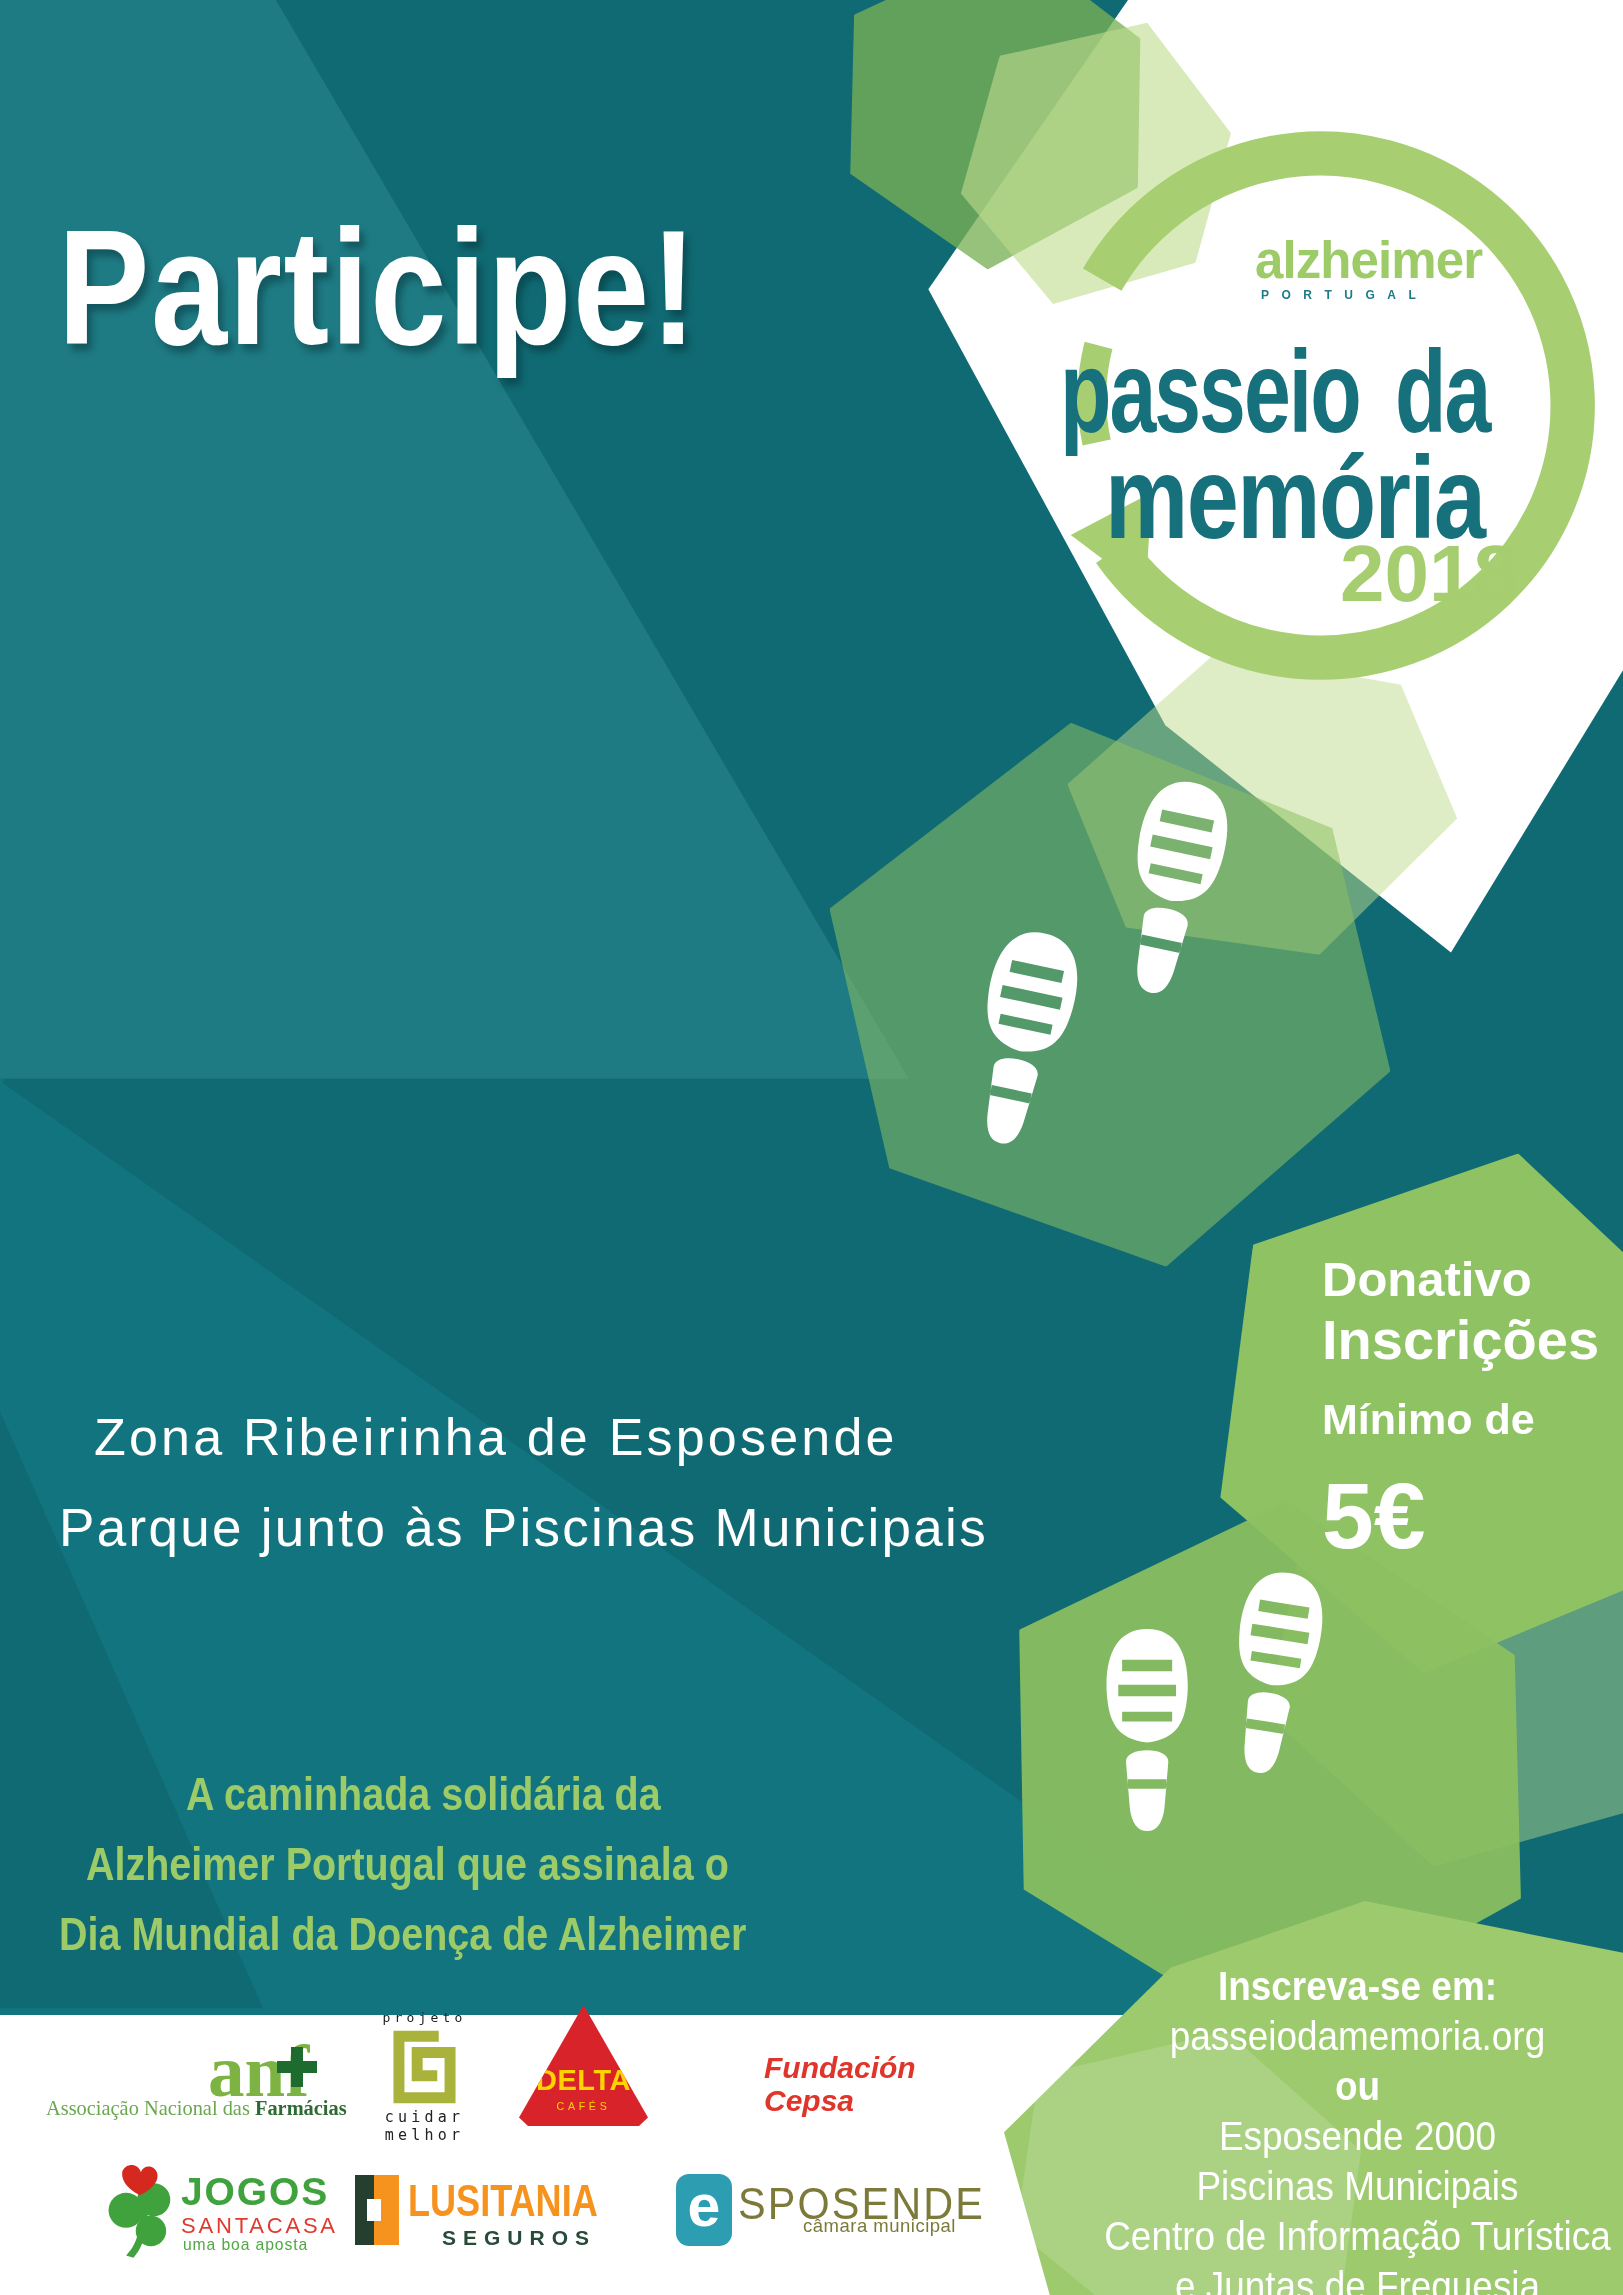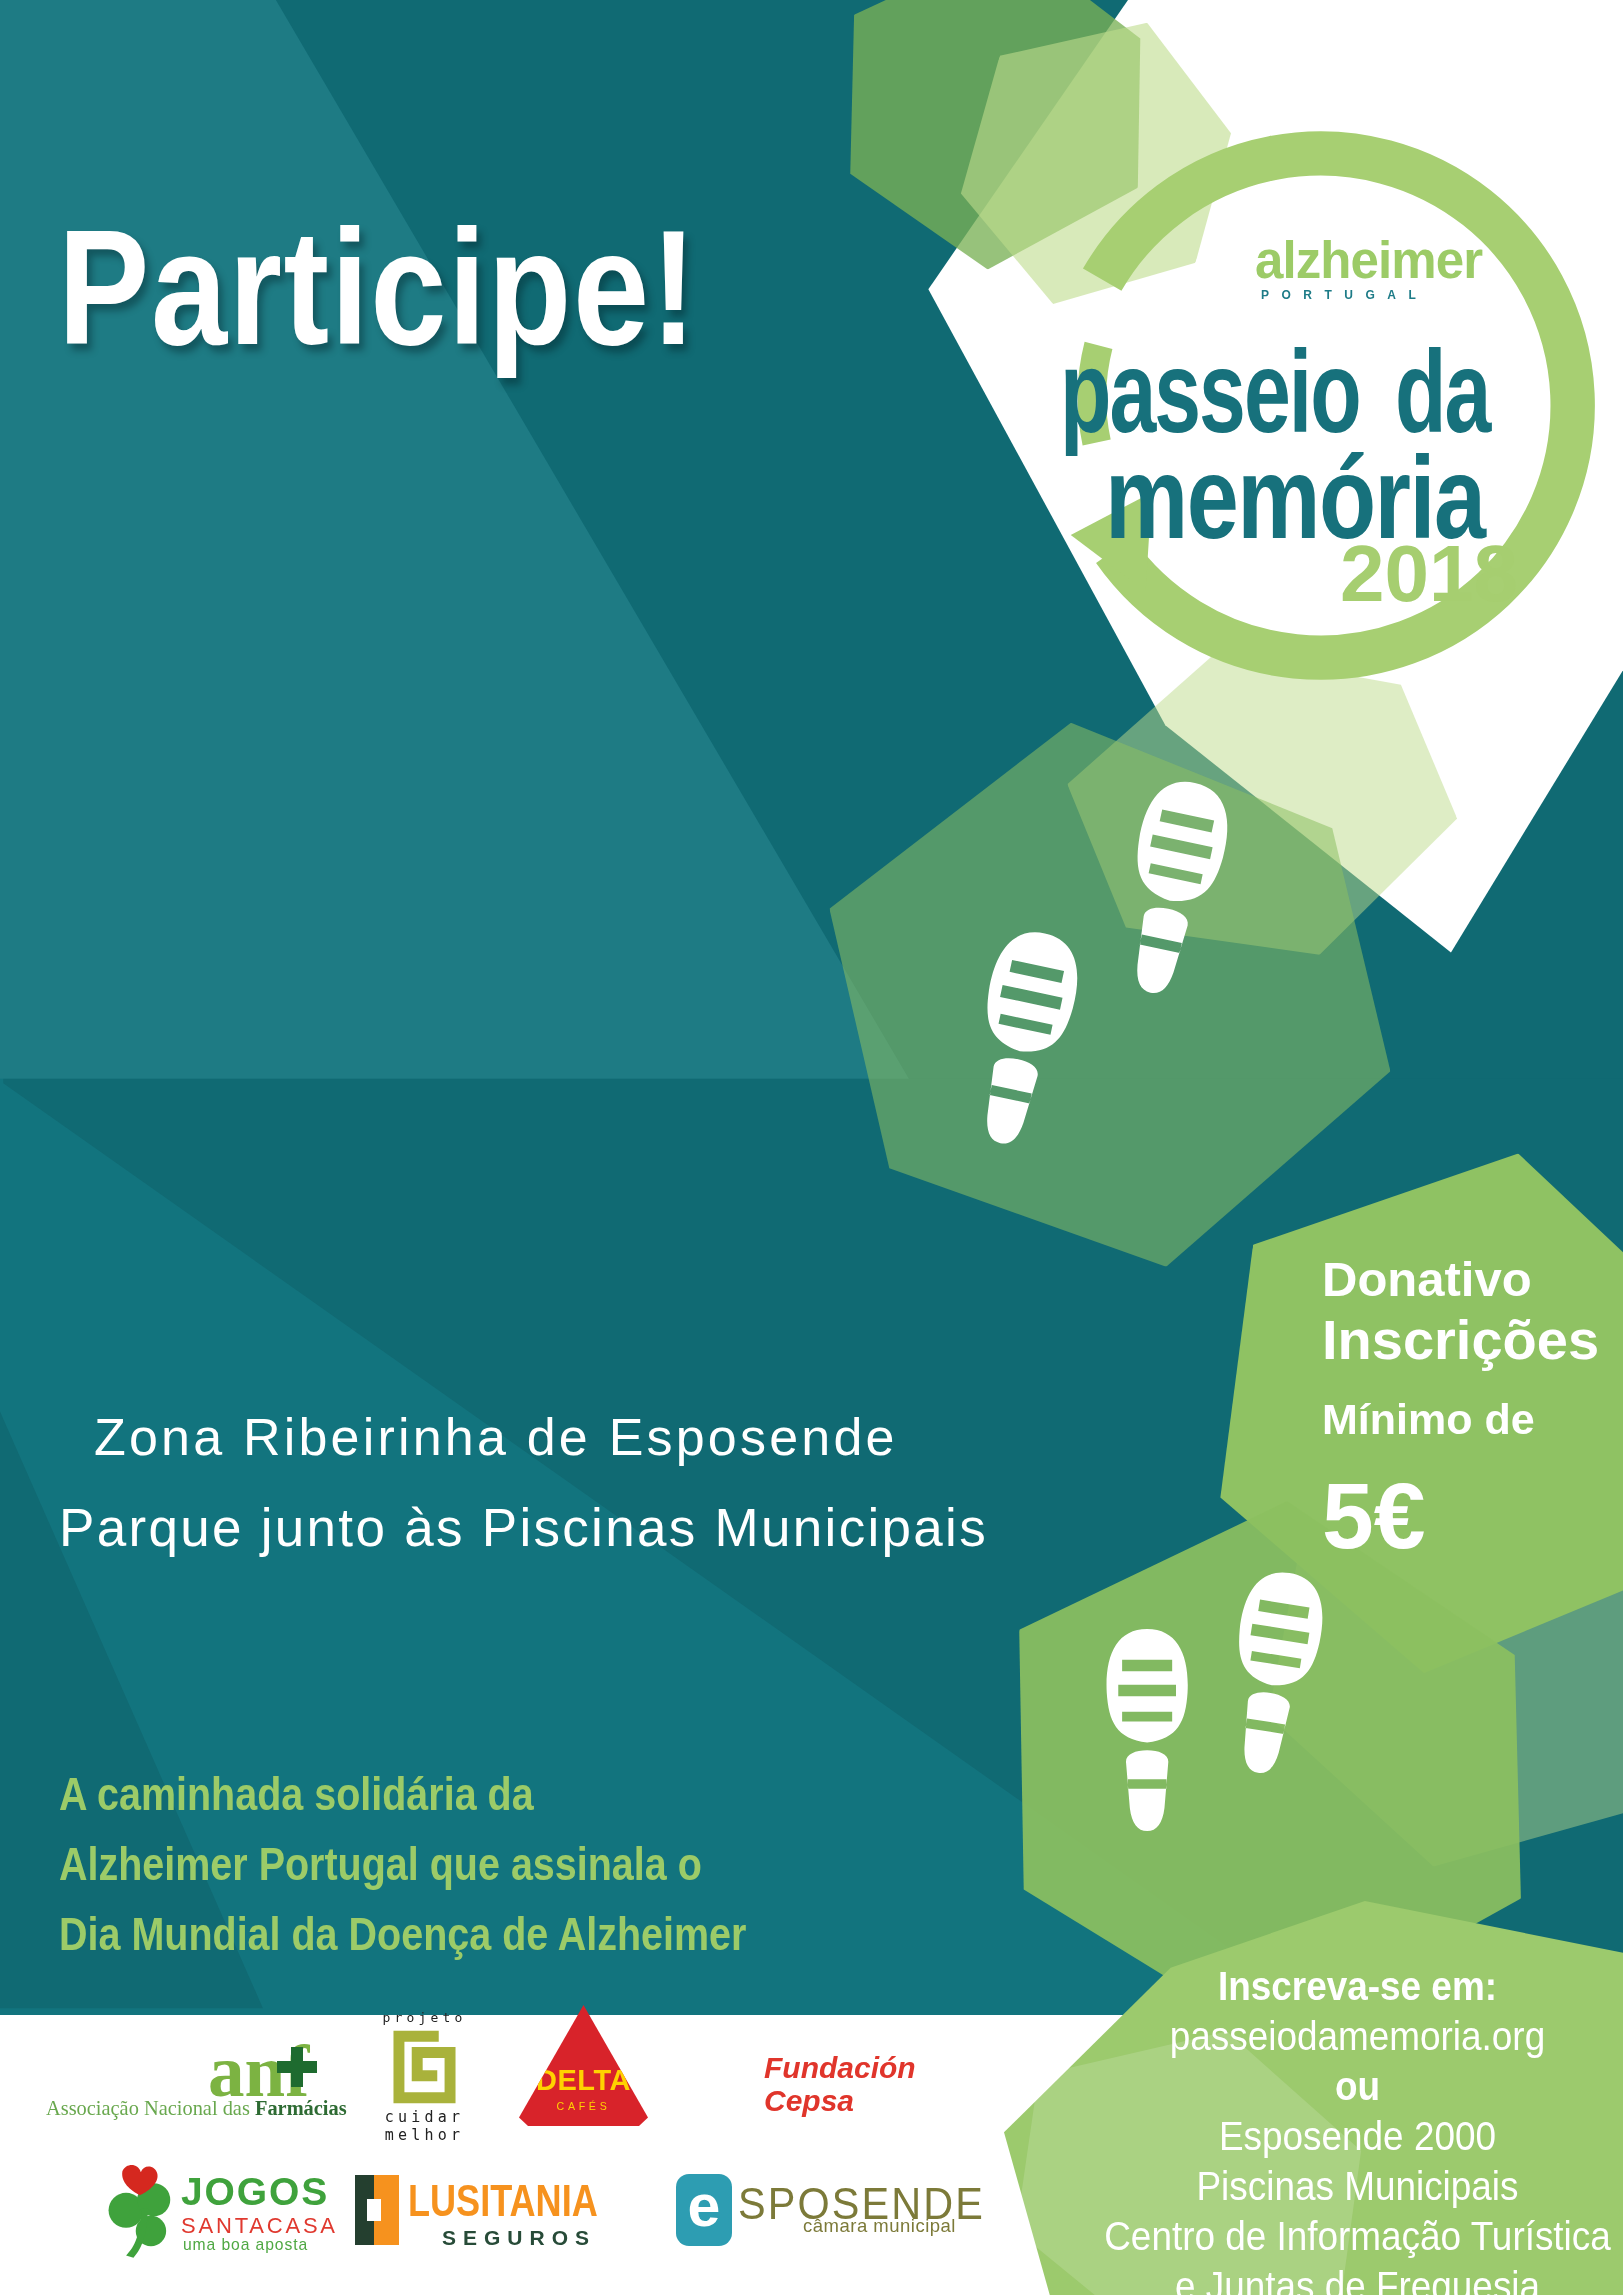--- a/index.html
+++ b/index.html
@@ -39,21 +39,21 @@
   .footprint{position:absolute;}
 
   
   .soft-shadow{text-shadow:5.6px 6.5px 8.3px rgba(0,30,35,.38);}
   .cond{display:inline-block;transform:scaleX(.84);transform-origin:0 50%;}
   #participe{left:58px;top:194px;z-index:5;color:#FFFFFF;font-size:163px;font-weight:700;letter-spacing:1.9px;white-space:nowrap;}
   #event{left:59px;top:644px;z-index:5;color:#A8CF71;font-size:109px;font-weight:700;line-height:146px;letter-spacing:7.4px;white-space:nowrap;}
   #meeting-title{left:59px;top:1318px;z-index:5;color:#fff;font-size:72px;font-weight:700;letter-spacing:1.9px;white-space:nowrap;}
   #meeting-line1{left:46px;top:1407px;z-index:5;color:#fff;font-size:52px;letter-spacing:3.2px;white-space:nowrap;margin-left:48px;}
   #meeting-line2{left:59px;top:1497px;z-index:5;color:#fff;font-size:53px;letter-spacing:2.3px;white-space:nowrap;}
-  #solidarity{left:59px;top:1759px;z-index:5;color:#9CCB68;font-size:47px;font-weight:700;line-height:70px;white-space:nowrap;}
+  #solidarity{left:59px;top:1759px;z-index:5;color:#9CCB68;font-size:47px;font-weight:700;line-height:70px;white-space:nowrap;text-align:center;}
   #registration{left:1322px;top:1225px;z-index:5;color:#fff;white-space:nowrap;}
   #reg-title{font-size:56px;font-weight:700;display:block;}
   #reg-sub{font-size:49px;font-weight:700;display:block;margin-top:26px;}
   #reg-min{font-size:43px;font-weight:700;display:block;margin-top:23px;}
   #reg-price{font-size:93px;font-weight:700;display:block;margin-top:18.5px;}
   #signup-text{left:1073px;top:1961px;width:569px;z-index:5;color:#fff;text-align:center;
                font-size:41px;line-height:50px;transform:scaleX(.9);transform-origin:50% 0;}
   #signup-text .b{font-weight:700;}
 
   

